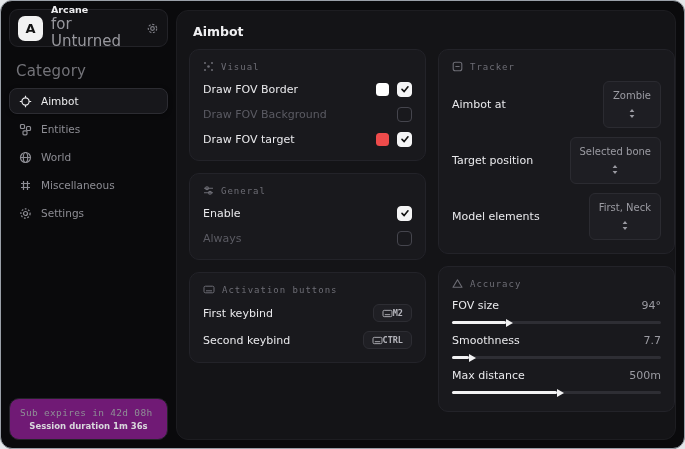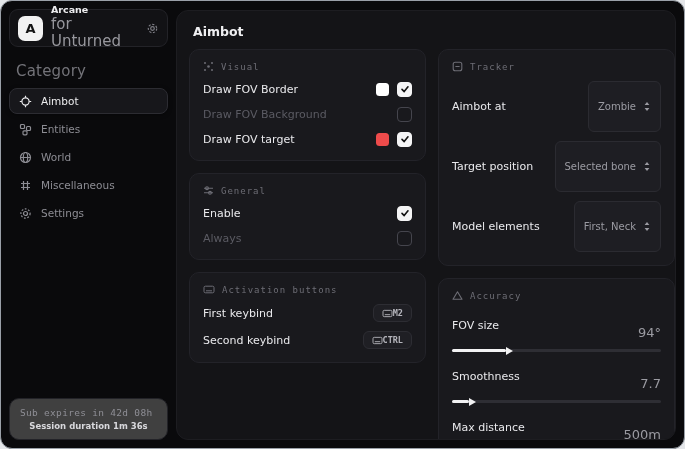--- a/index.html
+++ b/index.html
@@ -51,21 +51,21 @@
     margin-bottom:2px;
   }
   .nav-item.active {
     background:#17171b; border-color:#2c2c32; color:#ececee;
     box-shadow:0 1px 4px rgba(0,0,0,.4);
   }
   .nav-item .nico { display:flex; align-items:center; }
   .sidebar-spacer { flex:1; }
   .sub-card {
     border:1px solid #232328; border-radius:10px;
-    background:#404040;
+    background:#701a75;
     padding:8px 10px;
   }
   .sub-line1 {
     font-family:"DejaVu Sans Mono", monospace;
     color:#8e8e95; font-size:9.5px; letter-spacing:.3px;
   }
   .sub-line2 { color:#d8d8dc; font-size:8.5px; font-weight:bold; margin-top:3px;text-align:center; }
 
   
   .main {
@@ -112,27 +112,27 @@
   .keybtn {
     display:flex; align-items:center; 
     background:#1f1f24; border:1px solid #2d2d33; border-radius:6px;
     padding:3px 8px;
     color:#b5b5bc; font-size:8.5px; font-weight:bold;
     font-family:"DejaVu Sans Mono", monospace;
   }
   .selectbtn {
     display:flex; align-items:center; gap:7px;
     background:#1e1e23; border:1px solid #2b2b31; border-radius:6px;
-    padding:19px 9px;
-    color:#9b9ba2; font-size:10px;
+    padding:8px 9px;
+    color:#9b9ba2; font-size:10px;flex-direction:column;
   }
 
   .slider-group { margin-top:10px; }
   .slider-head { display:flex; justify-content:space-between; align-items:center; }
-  .slider-value { color:#9b9ba2; font-size:13px;margin-top:14px; }
+  .slider-value { color:#9b9ba2; font-size:11px; }
   .track {
     position:relative; height:3px; border-radius:2px;
     background:#2e2e34; margin-top:9px; margin-bottom:4px;
   }
   .fill {
     position:relative; height:3px; border-radius:2px; background:#f2f2f3;
   }
   .thumb {
     position:absolute; right:-7px; top:50%; transform:translateY(-50%);
     width:0; height:0;

